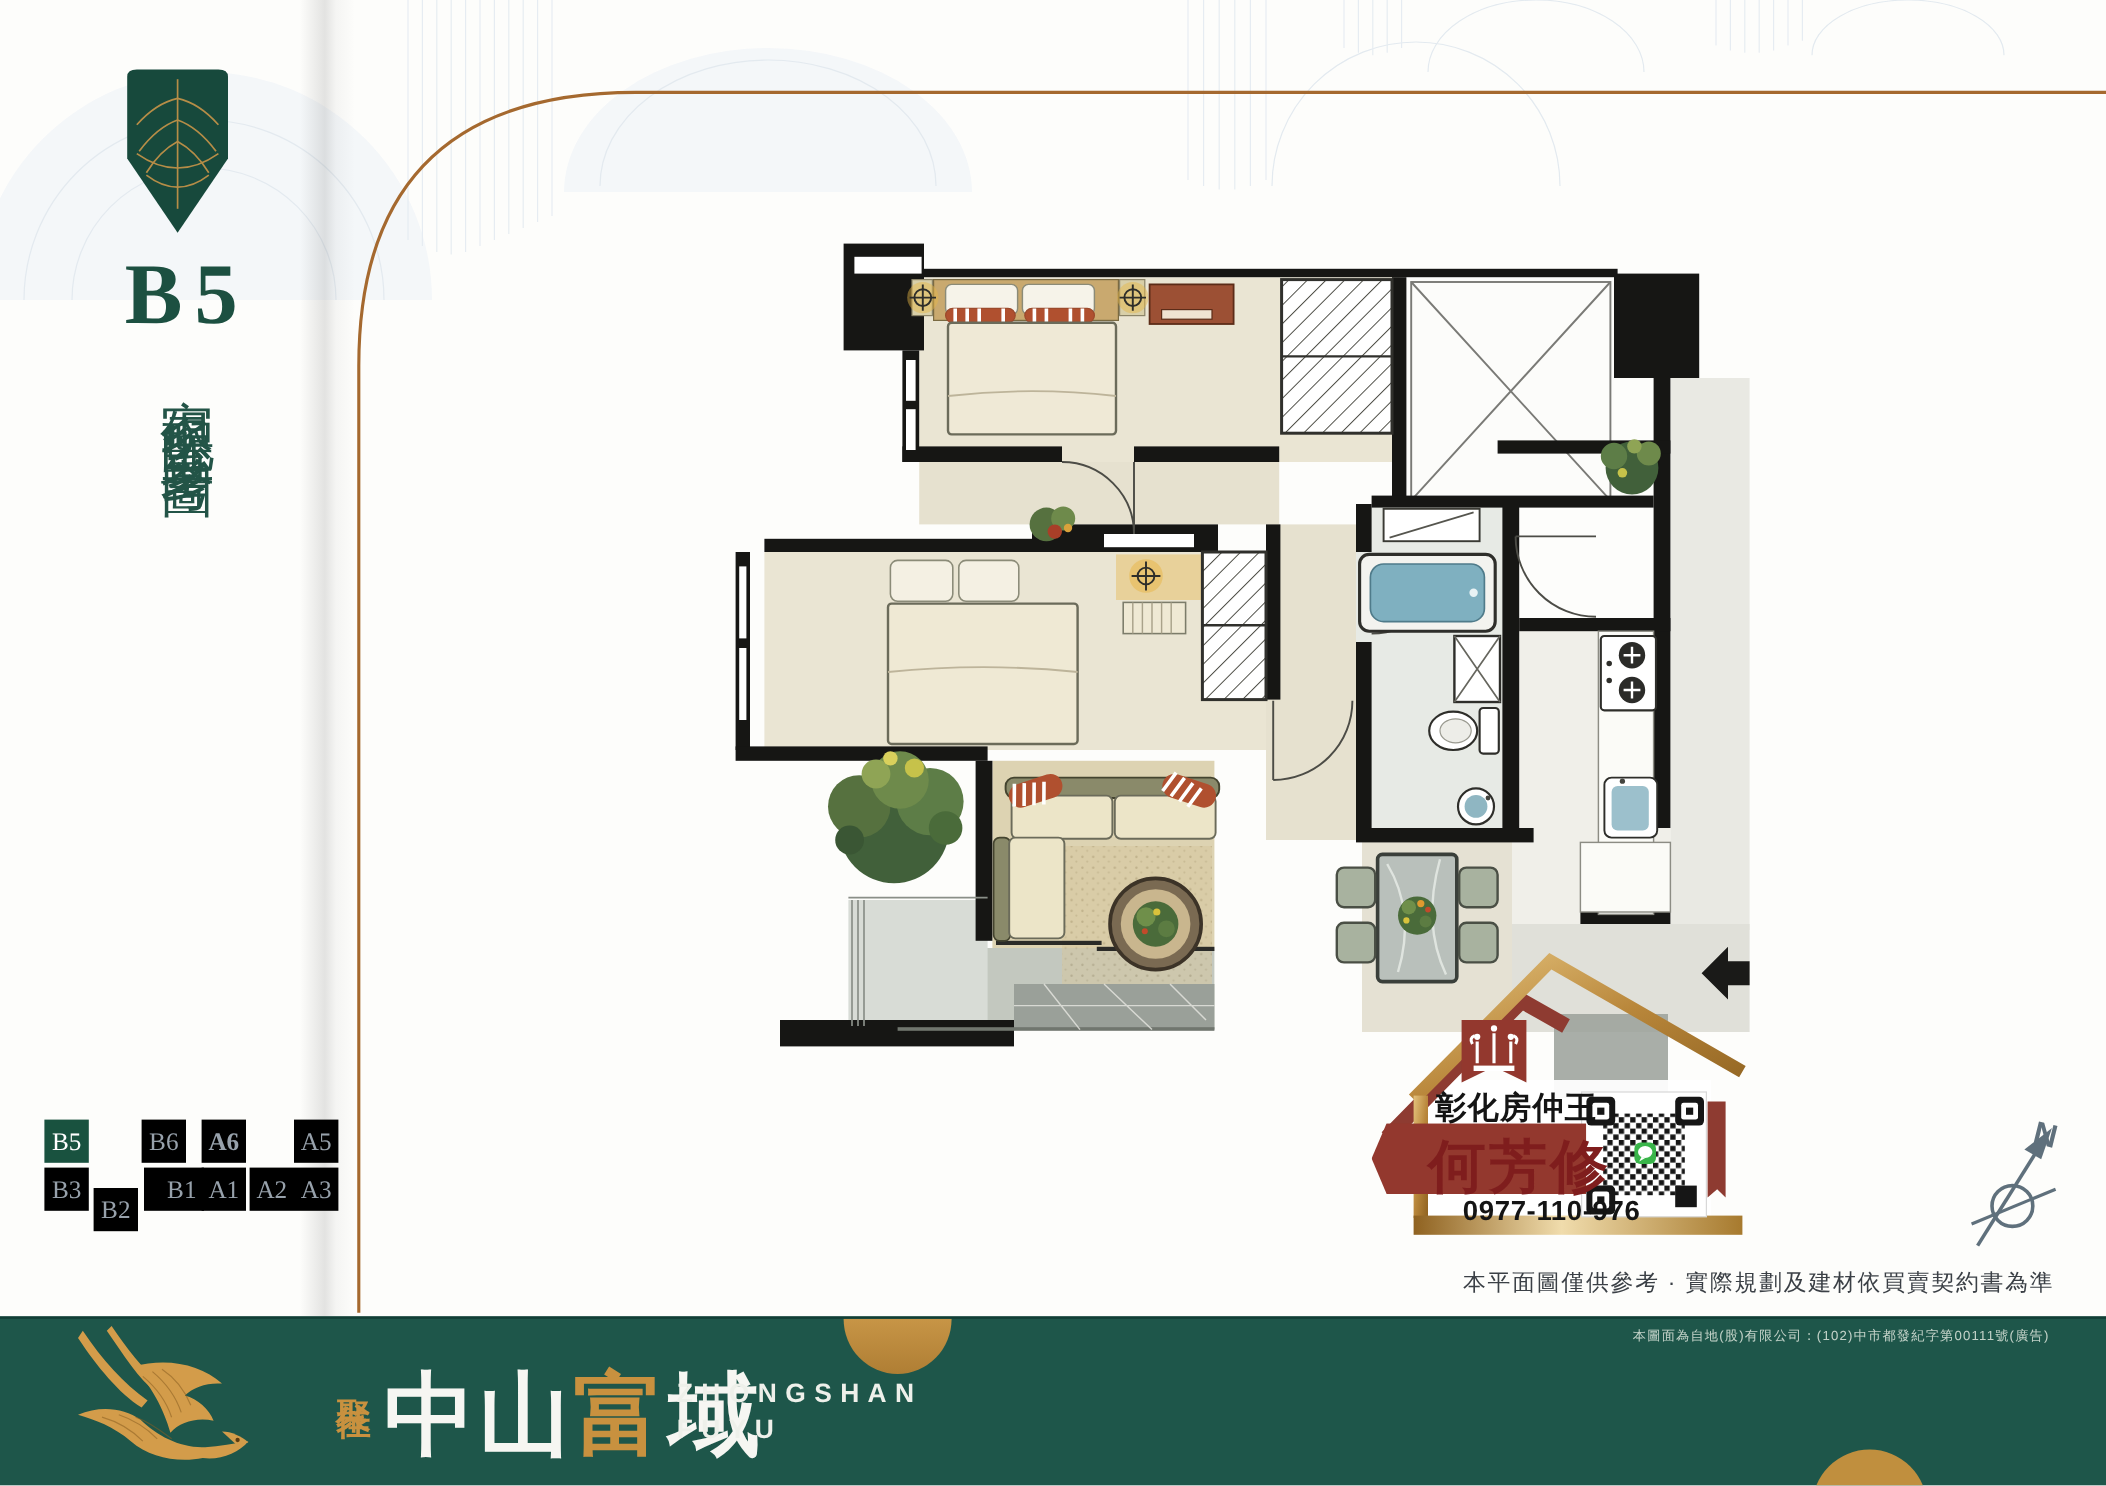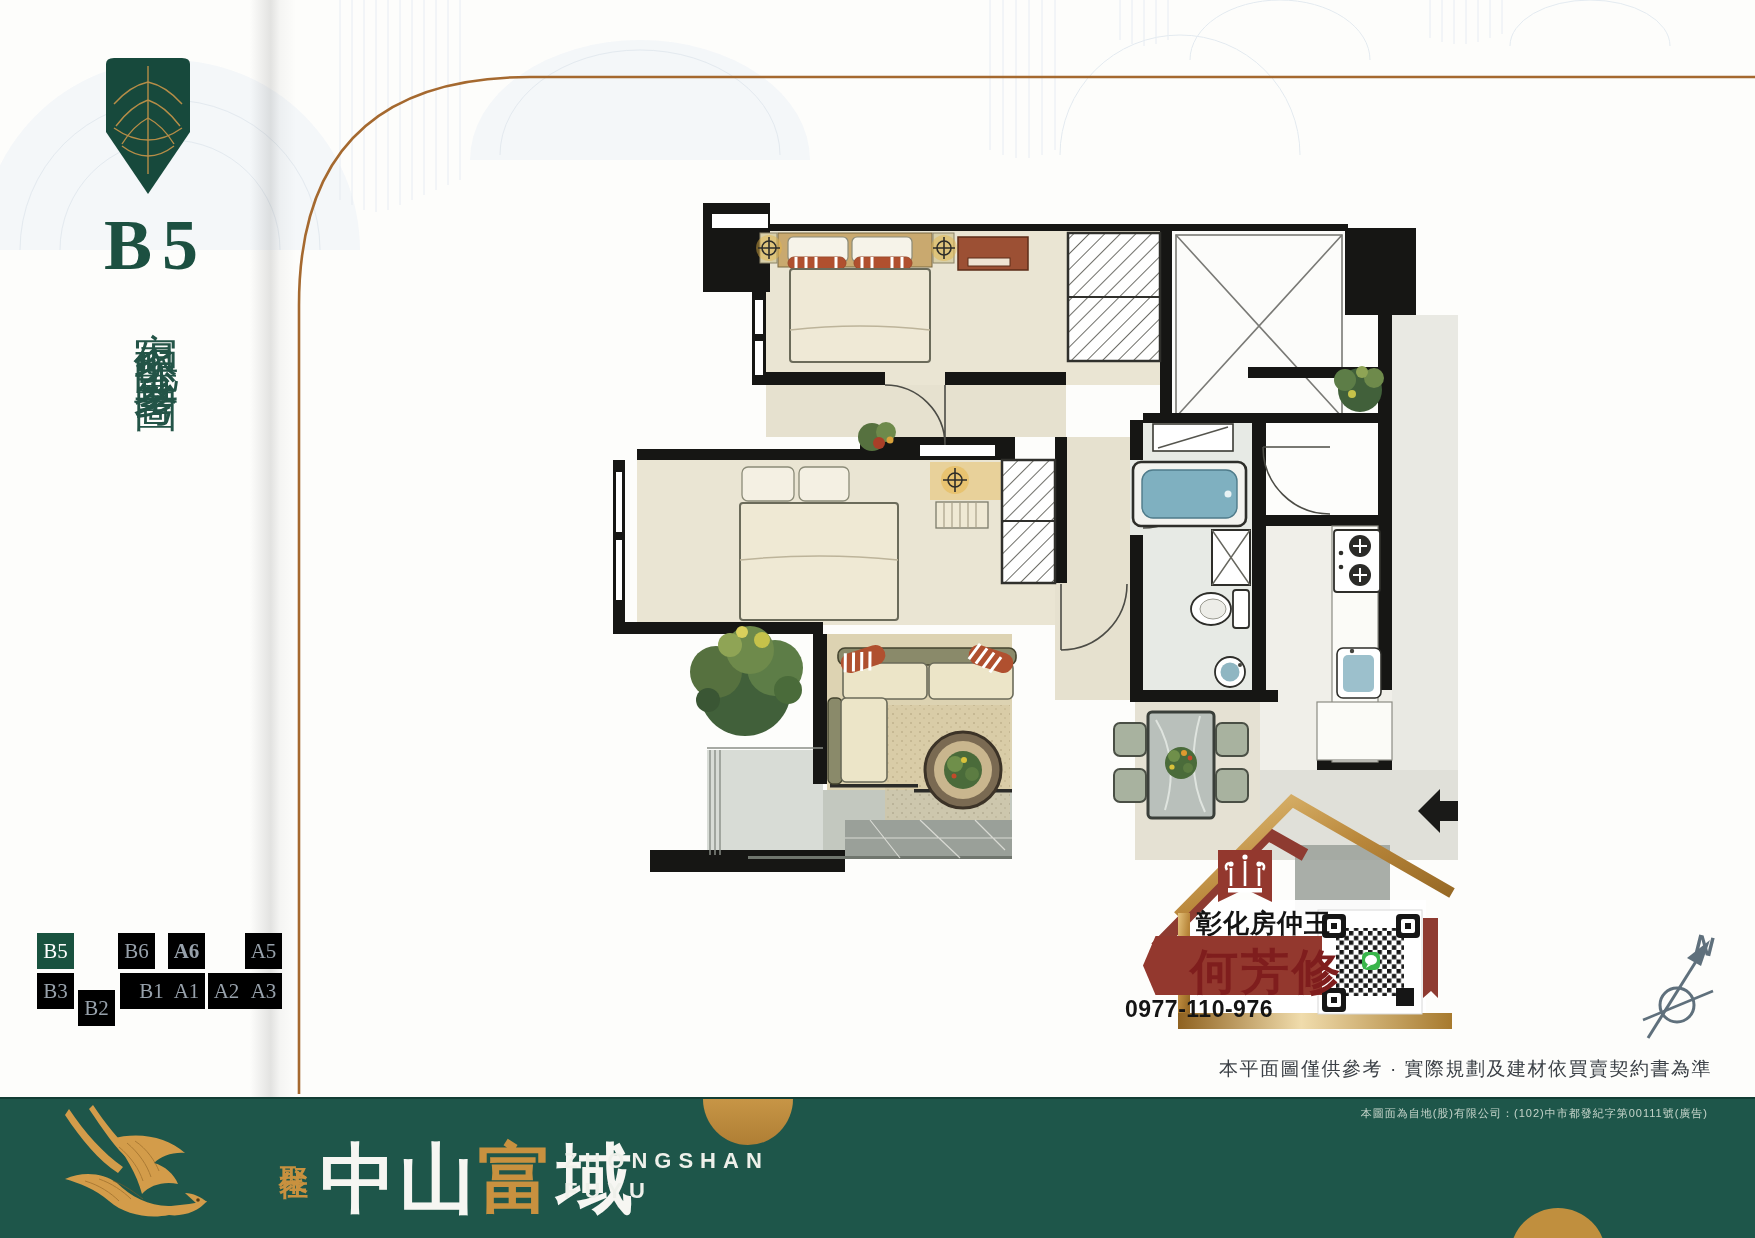--- a/index.html
+++ b/index.html
@@ -20,21 +20,21 @@
   
   .disclaimer{right:43px;top:1056px;font-size:19px;color:#3B4046;letter-spacing:1.5px;
               font-weight:500;}
   
   .realtor-brand{left:1196px;top:906px;font-size:26px;font-weight:700;color:#141414;
                  letter-spacing:1px;}
   .realtor-name-bar{left:1143px;top:936px;width:179px;height:59px;
         background:#93382E;clip-path:polygon(0 50%,7% 0,100% 0,100% 100%,7% 100%);}
   .realtor-name{left:1190px;top:940px;font-size:48px;font-weight:700;color:#7f1d1d;
                 letter-spacing:3px;}
-  .realtor-phone{left:1125px;top:996px;font-size:23px;font-weight:700;color:#141414;
+  .realtor-phone{left:1219px;top:996px;font-size:23px;font-weight:700;color:#141414;
                  letter-spacing:0.5px;}
   
   .banner{left:0;top:1097px;width:1755px;height:141px;background:#1E564A;
           border-top:2px solid #123E35;overflow:hidden;}
   .banner .half-disc{left:703px;top:0;width:90px;height:46px;
           border-radius:0 0 45px 45px / 0 0 46px 46px;
           background:linear-gradient(#C79546,#AF7E34);}
   .banner .corner-circle{left:1510px;top:109px;width:96px;height:96px;border-radius:50%;
           background:#C08F3E;}
   .brand-vertical{left:274px;top:44px;writing-mode:vertical-rl;text-orientation:upright;

